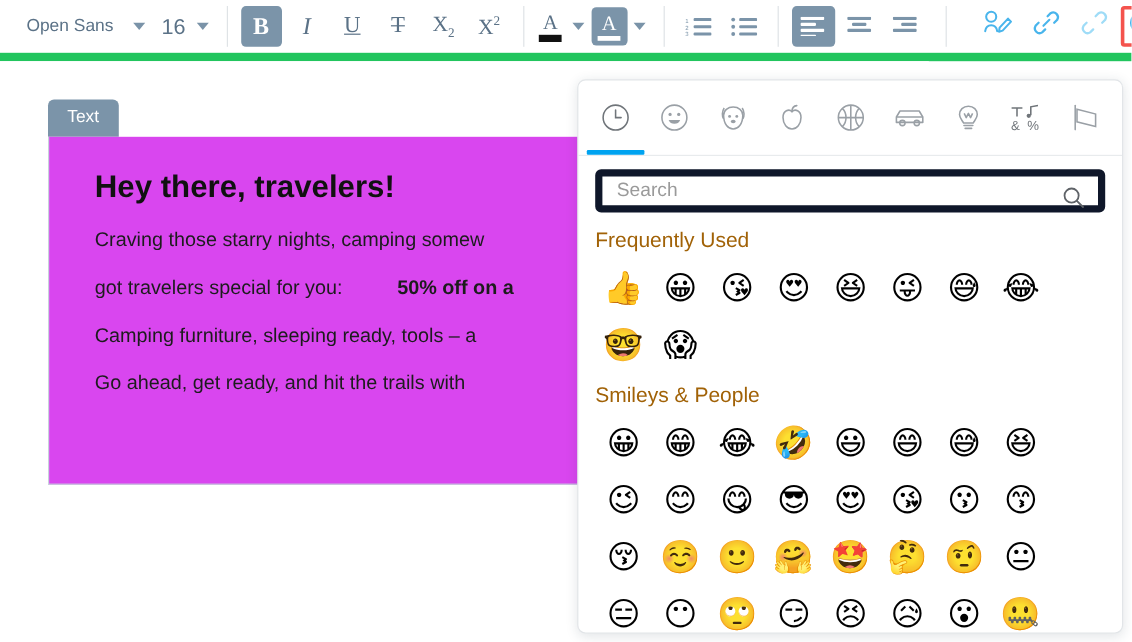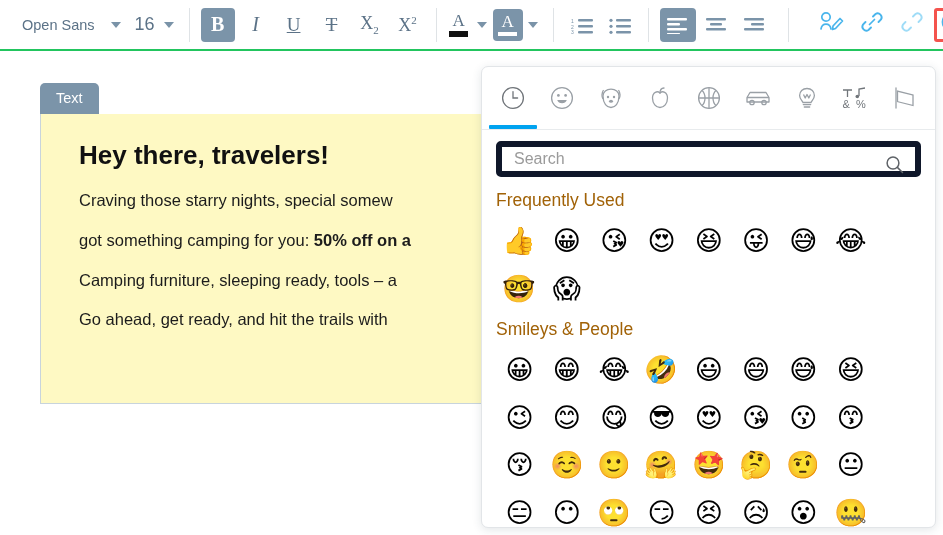--- a/index.html
+++ b/index.html
@@ -11,21 +11,21 @@
     background: #ffffff;
     font-family: "Liberation Sans", sans-serif;
   }
   #root { position: relative; width: 943px; height: 535px; background:#fff; }
 
   
   .toolbar {
     position: absolute; top: 0; left: 0;
     width: 943px; height: 51px;
     background: #ffffff;
-    border-bottom: 2px solid #22c55e;
+    border-bottom: 7px solid #22c55e;
     display: flex; align-items: center;
     padding: 0 8px;
   }
   .tb-group { display: flex; align-items: center; height: 100%; }
   .tb-sep { width: 1px; height: 34px; background: #dfe3e6; margin: 0 9px; flex: none; }
 
   .font-name {
     color: #5b7287; font-size: 14.5px; padding: 0 6px 0 14px;
     white-space: nowrap; cursor: pointer;
   }
@@ -73,39 +73,39 @@
   
   .listicon { width: 22px; height: 16px; position: relative; } 
 
   
   .alignicon { width: 22px; height: 16px; position: relative; }
 
   
   .doc-wrap { position:absolute; top:51px; left:0; width:774px; height:484px; background:#ffffff;text-decoration:underline; }
   .doc-card {
     position:absolute; left:40px; top:63px; width:458px; height:290px;
-    background:#fef9c3; border:1px solid #c8d4dc; border-top:none;
+    background:#d946ef; border:1px solid #c8d4dc; border-top:none;
   }
   .doc-tab {
     position:absolute; left:40px; top:63px;
     background:#7b94a9; color:#ffffff; font-size:14.5px;
     padding: 7px 16px 8px 16px; border-radius: 5px 5px 0 0;
     transform: translateY(-100%);
   }
   .doc-inner { padding: 26px 0 0 38px; }
   .doc-h1 {
     font-size: 26px; font-weight: bold; color:#111111;
     margin: 0 0 20px 0; white-space: nowrap;
     font-family: "Liberation Sans", sans-serif;
   }
   .doc-p {
     font-size: 16.5px; color:#1c1c1c; margin: 0 0 20px 0;
     white-space: nowrap; line-height: 1.2;
   }
-  .doc-p b { font-weight: bold; }
+  .doc-p b { font-weight: bold; margin-left: 41px; }
 
   
   .emoji-panel {
     position:absolute; left:481px; top:66px;
     width: 455px; height: 462px;
     background:#ffffff; border:1px solid #e2e5e8; border-radius: 7px;
     box-shadow: 0 2px 10px rgba(40,60,80,0.13);
     overflow: hidden;
   }
   .cat-bar {
@@ -307,22 +307,22 @@
 
   <div class="doc-wrap">
 
     <div class="doc-tab">
       <span>Text</span>
     </div>
 
     <div class="doc-card">
       <div class="doc-inner">
         <div class="doc-h1">Hey there, travelers!</div>
-        <p class="doc-p">Craving those starry nights, special somew</p>
-        <p class="doc-p"><span>got something camping for you: </span><b>50% off on a</b></p>
+        <p class="doc-p">Craving those starry nights, camping somew</p>
+        <p class="doc-p"><span>got travelers special for you: </span><b>50% off on a</b></p>
         <p class="doc-p">Camping furniture, sleeping ready, tools – a</p>
         <p class="doc-p">Go ahead, get ready, and hit the trails with</p>
       </div>
     </div>
   </div>
 
   <div class="emoji-panel">
 
     <div class="cat-bar">
 

